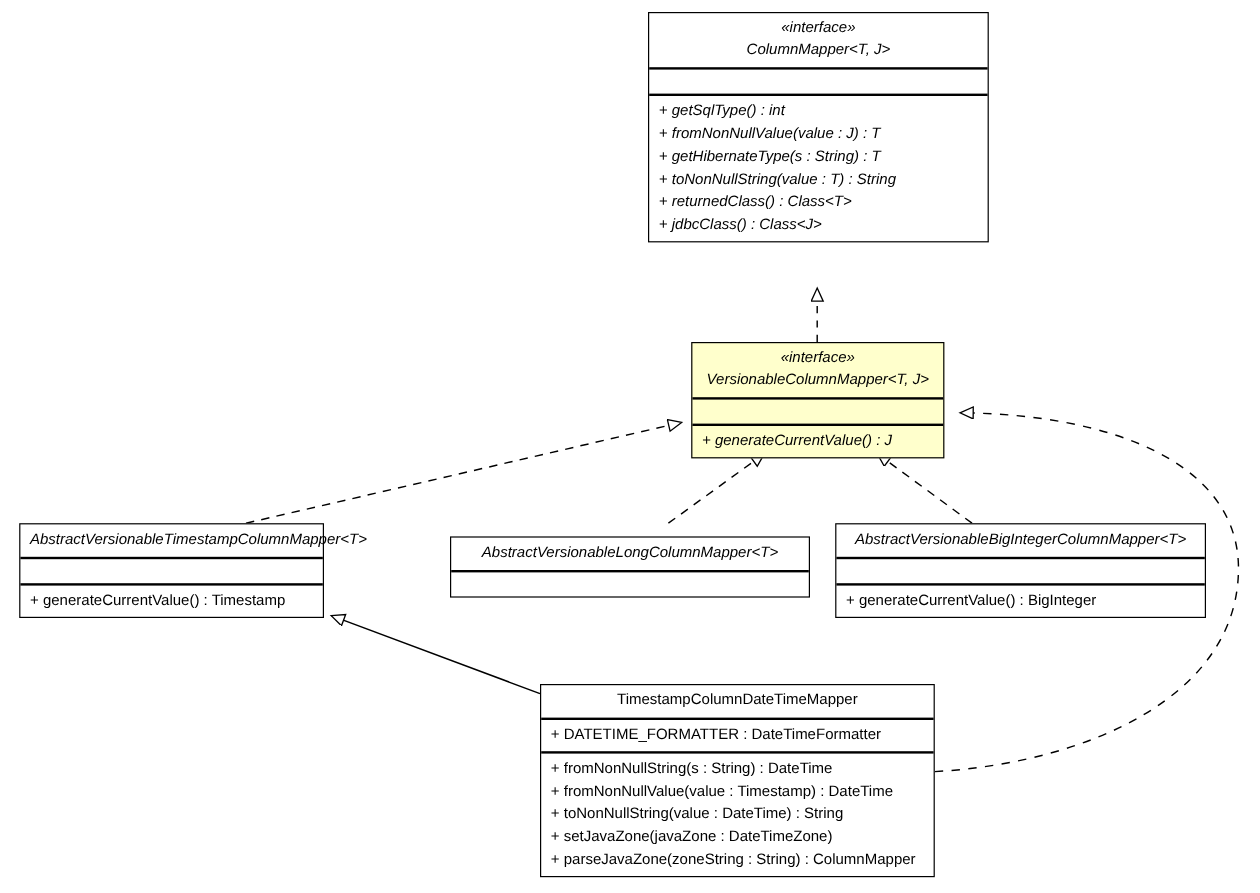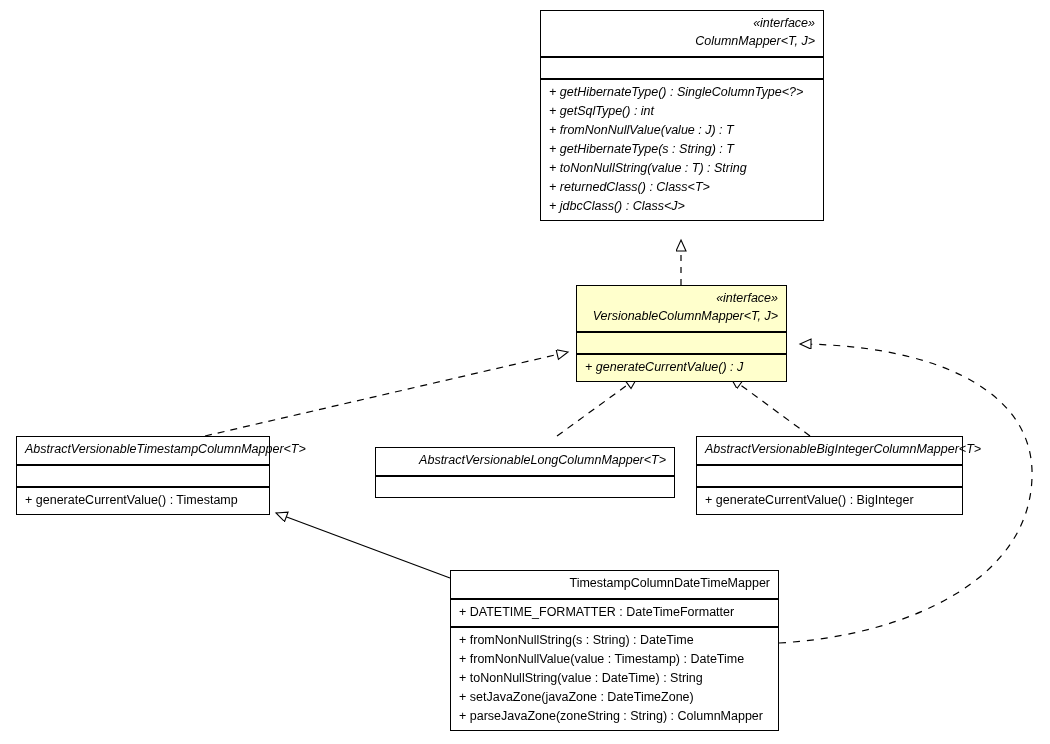--- a/index.html
+++ b/index.html
@@ -37,21 +37,21 @@
     background: #ffffcc;
   }
   .compartment {
     box-sizing: border-box;
     padding: 0;
   }
   .compartment.sep {
     border-top: 2px solid #000000;
   }
   .head {
-    text-align: right;
+    text-align: center;
     padding: 4px 8px 5px 8px;
     font-size: 12.5px;
     color: #000000;
     line-height: 1.42;
   }
   .head .stereotype {
     display: block;
     font-size: 12.5px;
   }
   .head .cname {
@@ -115,21 +115,20 @@
     </g>
   </svg>
 
   <div class="uml-box" style="left:540px; top:10px; width:284px;">
     <div class="compartment head abstract-name">
       <span class="stereotype">«interface»</span>
       <span class="cname">ColumnMapper&lt;T, J&gt;</span>
     </div>
     <div class="compartment sep empty-comp"></div>
     <div class="compartment sep members">
-      <div class="member italic">+ getHibernateType() : SingleColumnType&lt;?&gt;</div>
       <div class="member italic">+ getSqlType() : int</div>
       <div class="member italic">+ fromNonNullValue(value : J) : T</div>
       <div class="member italic">+ getHibernateType(s : String) : T</div>
       <div class="member italic">+ toNonNullString(value : T) : String</div>
       <div class="member italic">+ returnedClass() : Class&lt;T&gt;</div>
       <div class="member italic">+ jdbcClass() : Class&lt;J&gt;</div>
     </div>
   </div>
 
   <div class="uml-box highlight" style="left:576px; top:285px; width:211px;">
@@ -153,21 +152,21 @@
     </div>
   </div>
 
   <div class="uml-box" style="left:375px; top:436px; width:300px;margin-top:11px;">
     <div class="compartment head abstract-name">
       <span class="cname">AbstractVersionableLongColumnMapper&lt;T&gt;</span>
     </div>
     <div class="compartment sep empty-comp"></div>
   </div>
 
-  <div class="uml-box" style="left:696px; top:436px; width:267px;">
+  <div class="uml-box" style="left:696px; top:436px; width:309px;">
     <div class="compartment head abstract-name">
       <span class="cname">AbstractVersionableBigIntegerColumnMapper&lt;T&gt;</span>
     </div>
     <div class="compartment sep empty-comp"></div>
     <div class="compartment sep members">
       <div class="member">+ generateCurrentValue() : BigInteger</div>
     </div>
   </div>
 
   <div class="uml-box" style="left:450px; top:570px; width:329px;">

